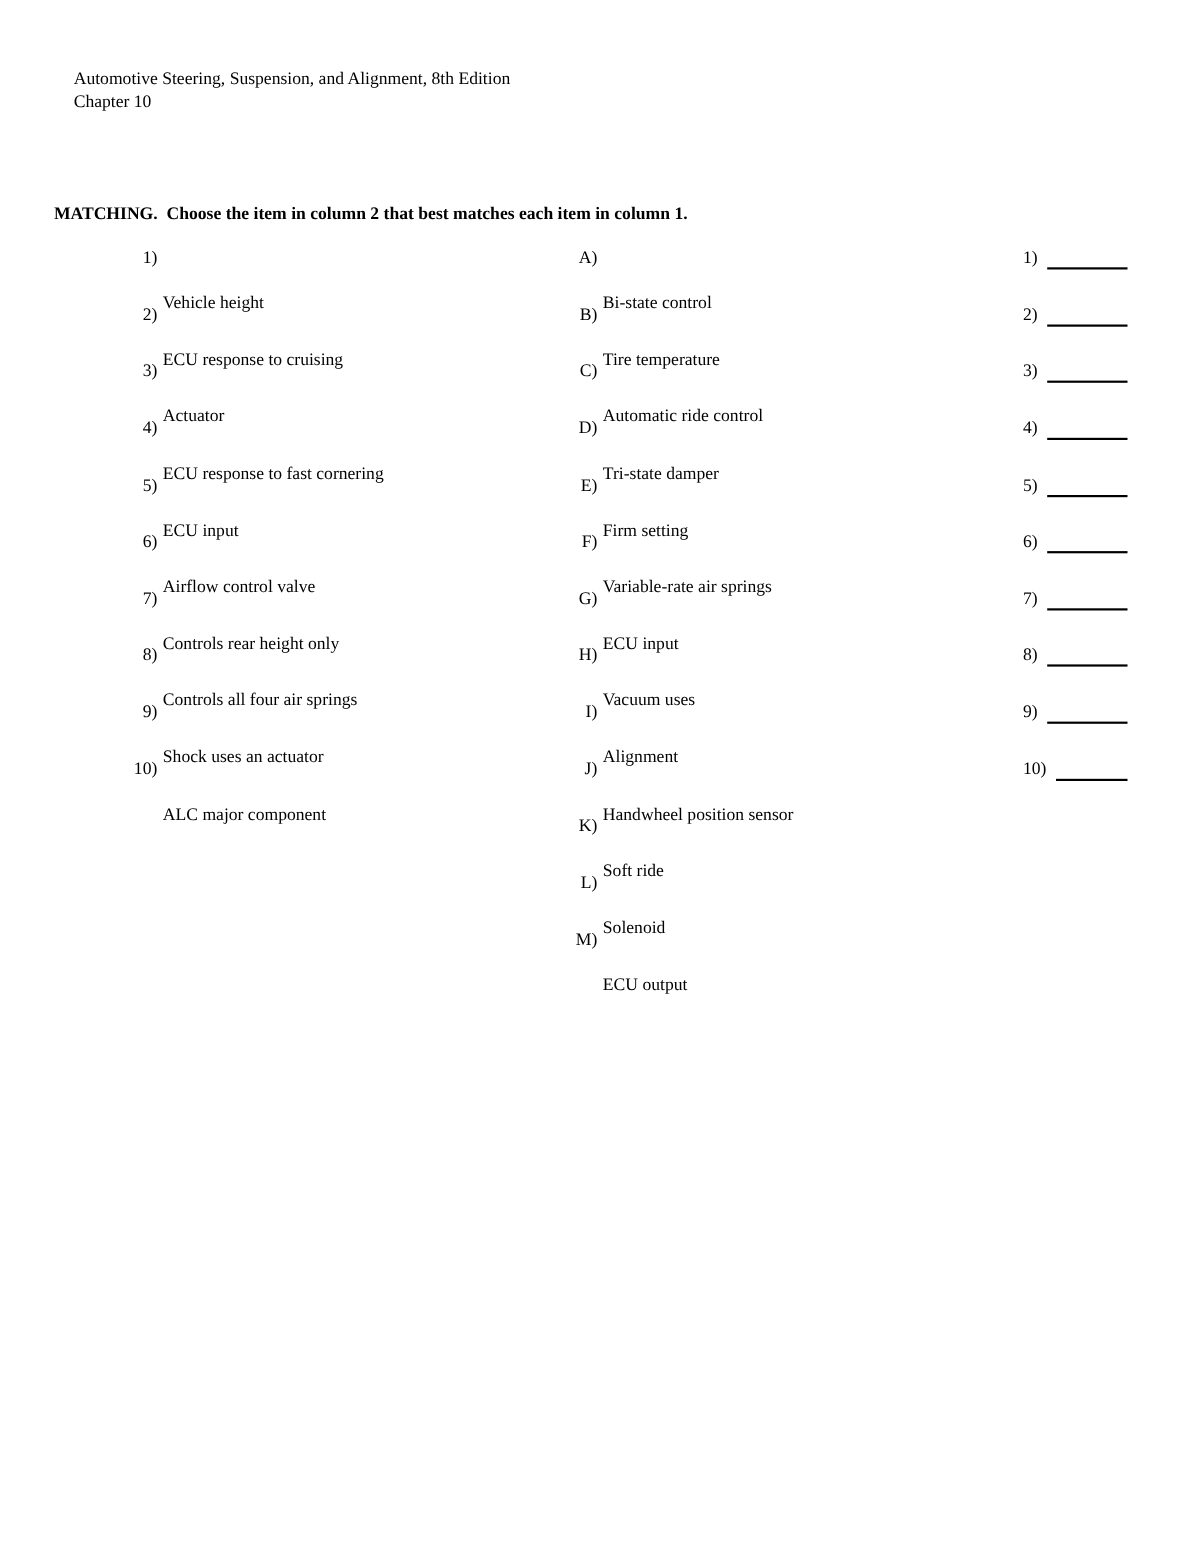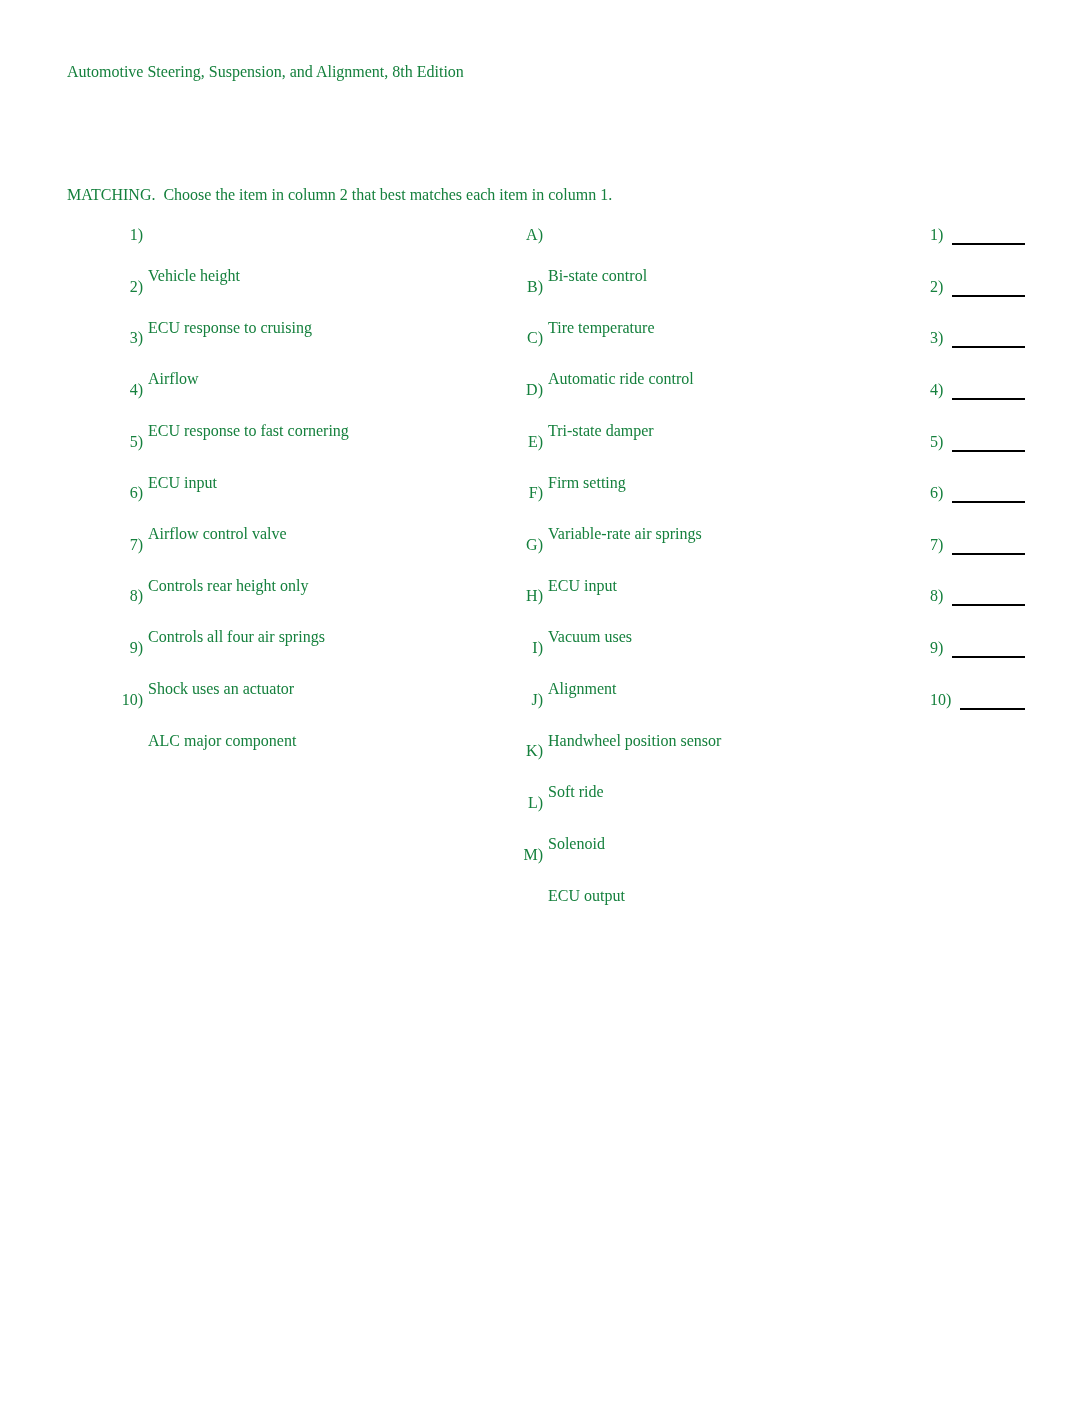--- a/index.html
+++ b/index.html
@@ -2,21 +2,21 @@
 <html><head>
 <meta charset="utf-8">
 <style>
   * { margin:0; padding:0; box-sizing:border-box; }
   html,body { background:#ffffff; }
   .page {
     position:relative;
     width:1088px;
     height:1088px;
     background:#ffffff;
-    color:#15803d;
+    color:#000000;
     font-family:"Liberation Serif","DejaVu Serif",serif;
     font-size:16px;
     overflow:hidden;
   }
   .doc-header {
     position:absolute;
     left:67px; top:61px;
     line-height:21px;
   }
   .name-row {
@@ -27,22 +27,22 @@
   }
   .name-line {
     display:inline-block;
     width:312px;
     height:17px;
     border-bottom:1px solid #000;
     vertical-align:-4px;
   }
   .instructions {
     position:absolute;
-    left:67px; top:186px;
-    font-weight:normal;
+    left:49px; top:186px;
+    font-weight:bold;
     white-space:pre-wrap;
   }
   .col { position:absolute; top:225px; }
   .col1 { left:67px;  width:400px; }
   .col2 { left:467px; width:340px; }
   .col3 { left:930px; width:95px;  }
   .mrow {
     height:51.65px;
     display:flex;
     align-items:flex-start;
@@ -71,37 +71,38 @@
     font-size:15px;
   }
 </style>
 </head>
 <body>
 
 <div class="page">
 
   <div class="doc-header">
     <div>Automotive Steering, Suspension, and Alignment, 8th Edition</div>
+    <div>Chapter 10</div>
   </div>
 
 
   <div class="instructions">MATCHING.  Choose the item in column 2 that best matches each item in column 1.</div>
 
   <div class="col col1">
     <div class="mrow">
         <span class="num">1)</span>
         <span class="label">Vehicle height</span>
       </div>
     <div class="mrow">
         <span class="num">2)</span>
         <span class="label">ECU response to cruising</span>
       </div>
     <div class="mrow">
         <span class="num">3)</span>
-        <span class="label">Airflow</span>
+        <span class="label">Actuator</span>
       </div>
     <div class="mrow">
         <span class="num">4)</span>
         <span class="label">ECU response to fast cornering</span>
       </div>
     <div class="mrow">
         <span class="num">5)</span>
         <span class="label">ECU input</span>
       </div>
     <div class="mrow">

